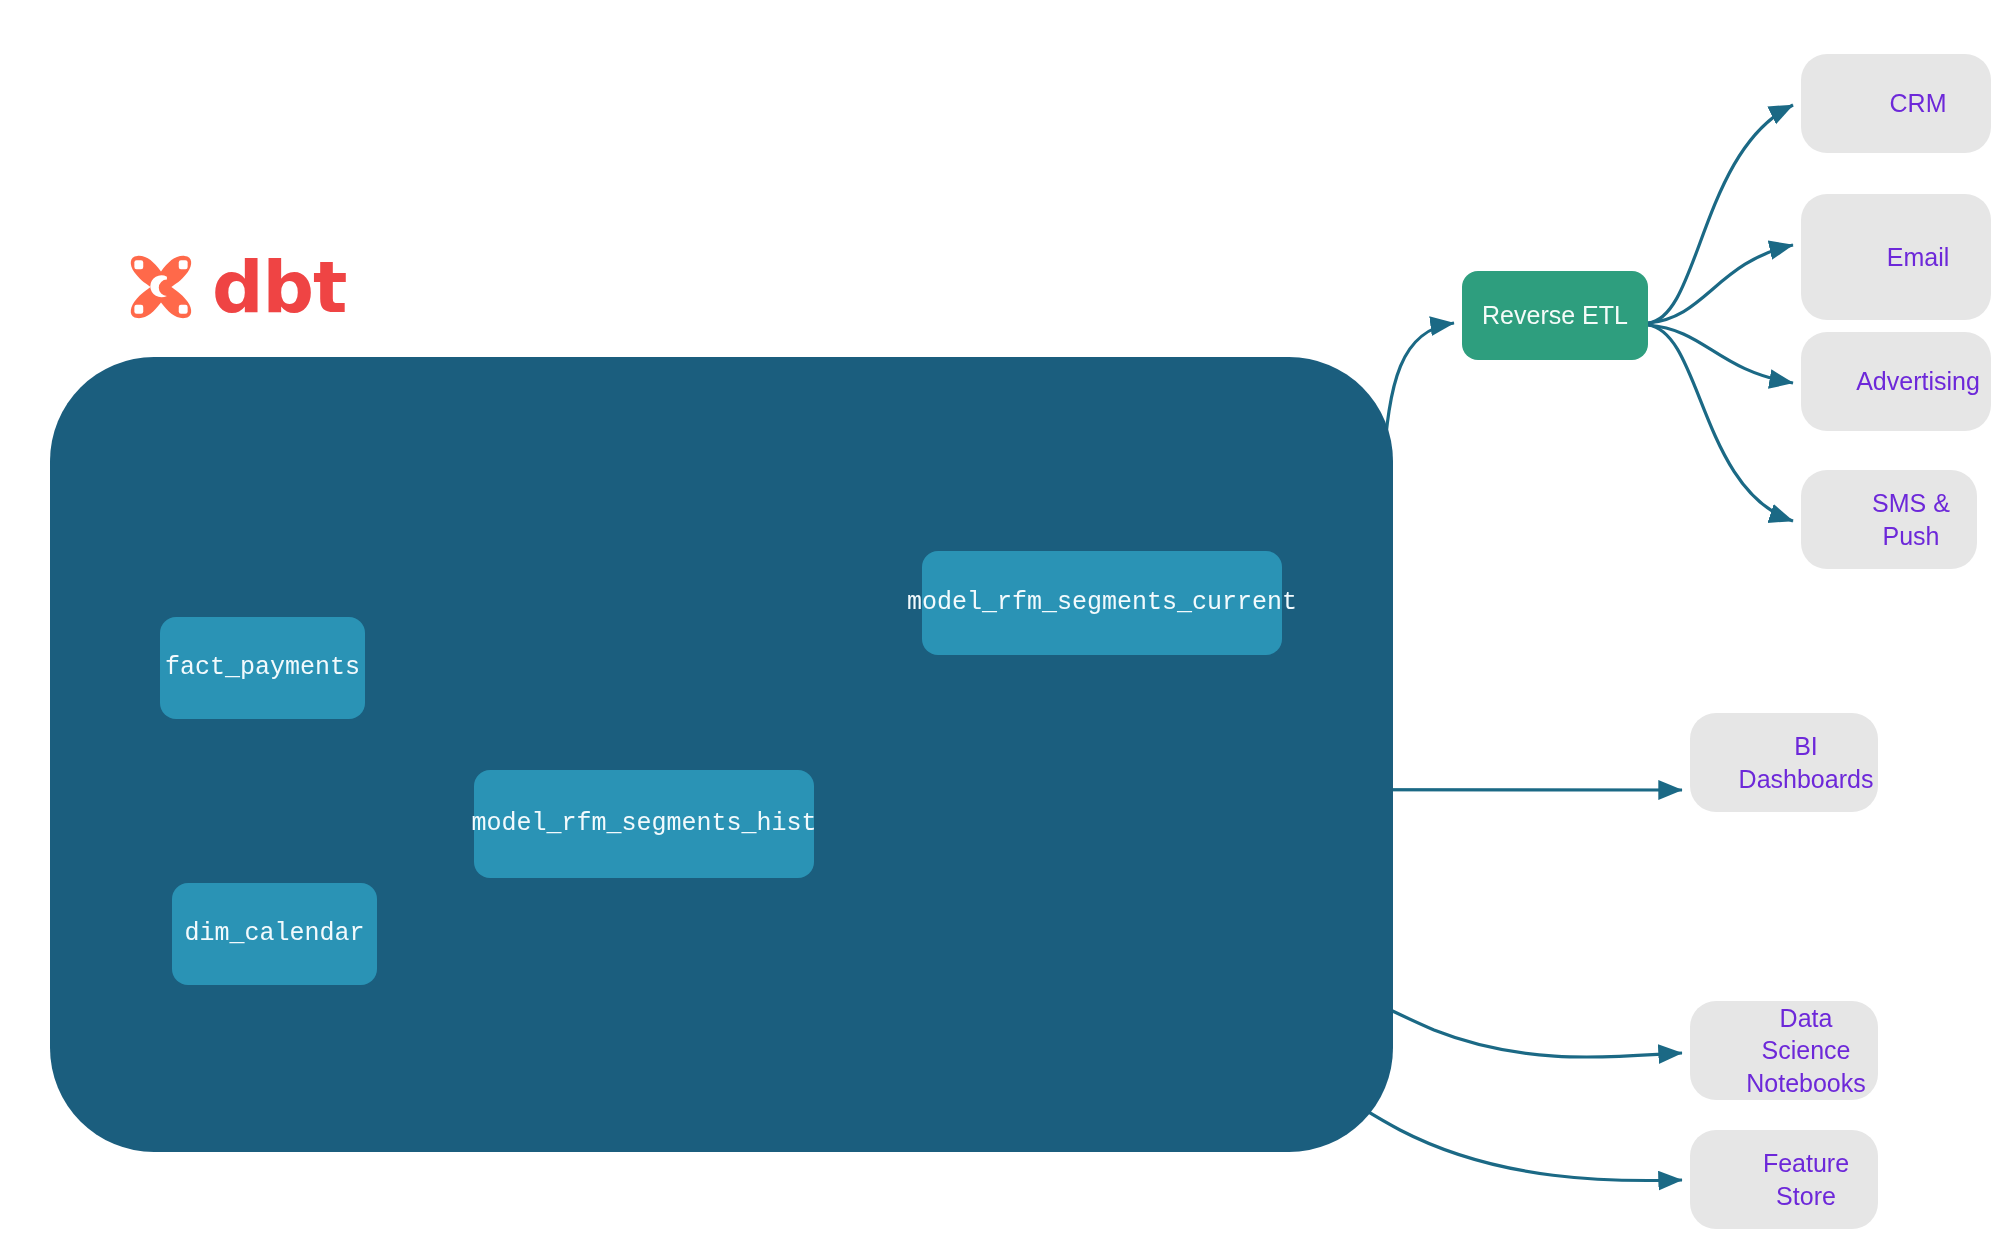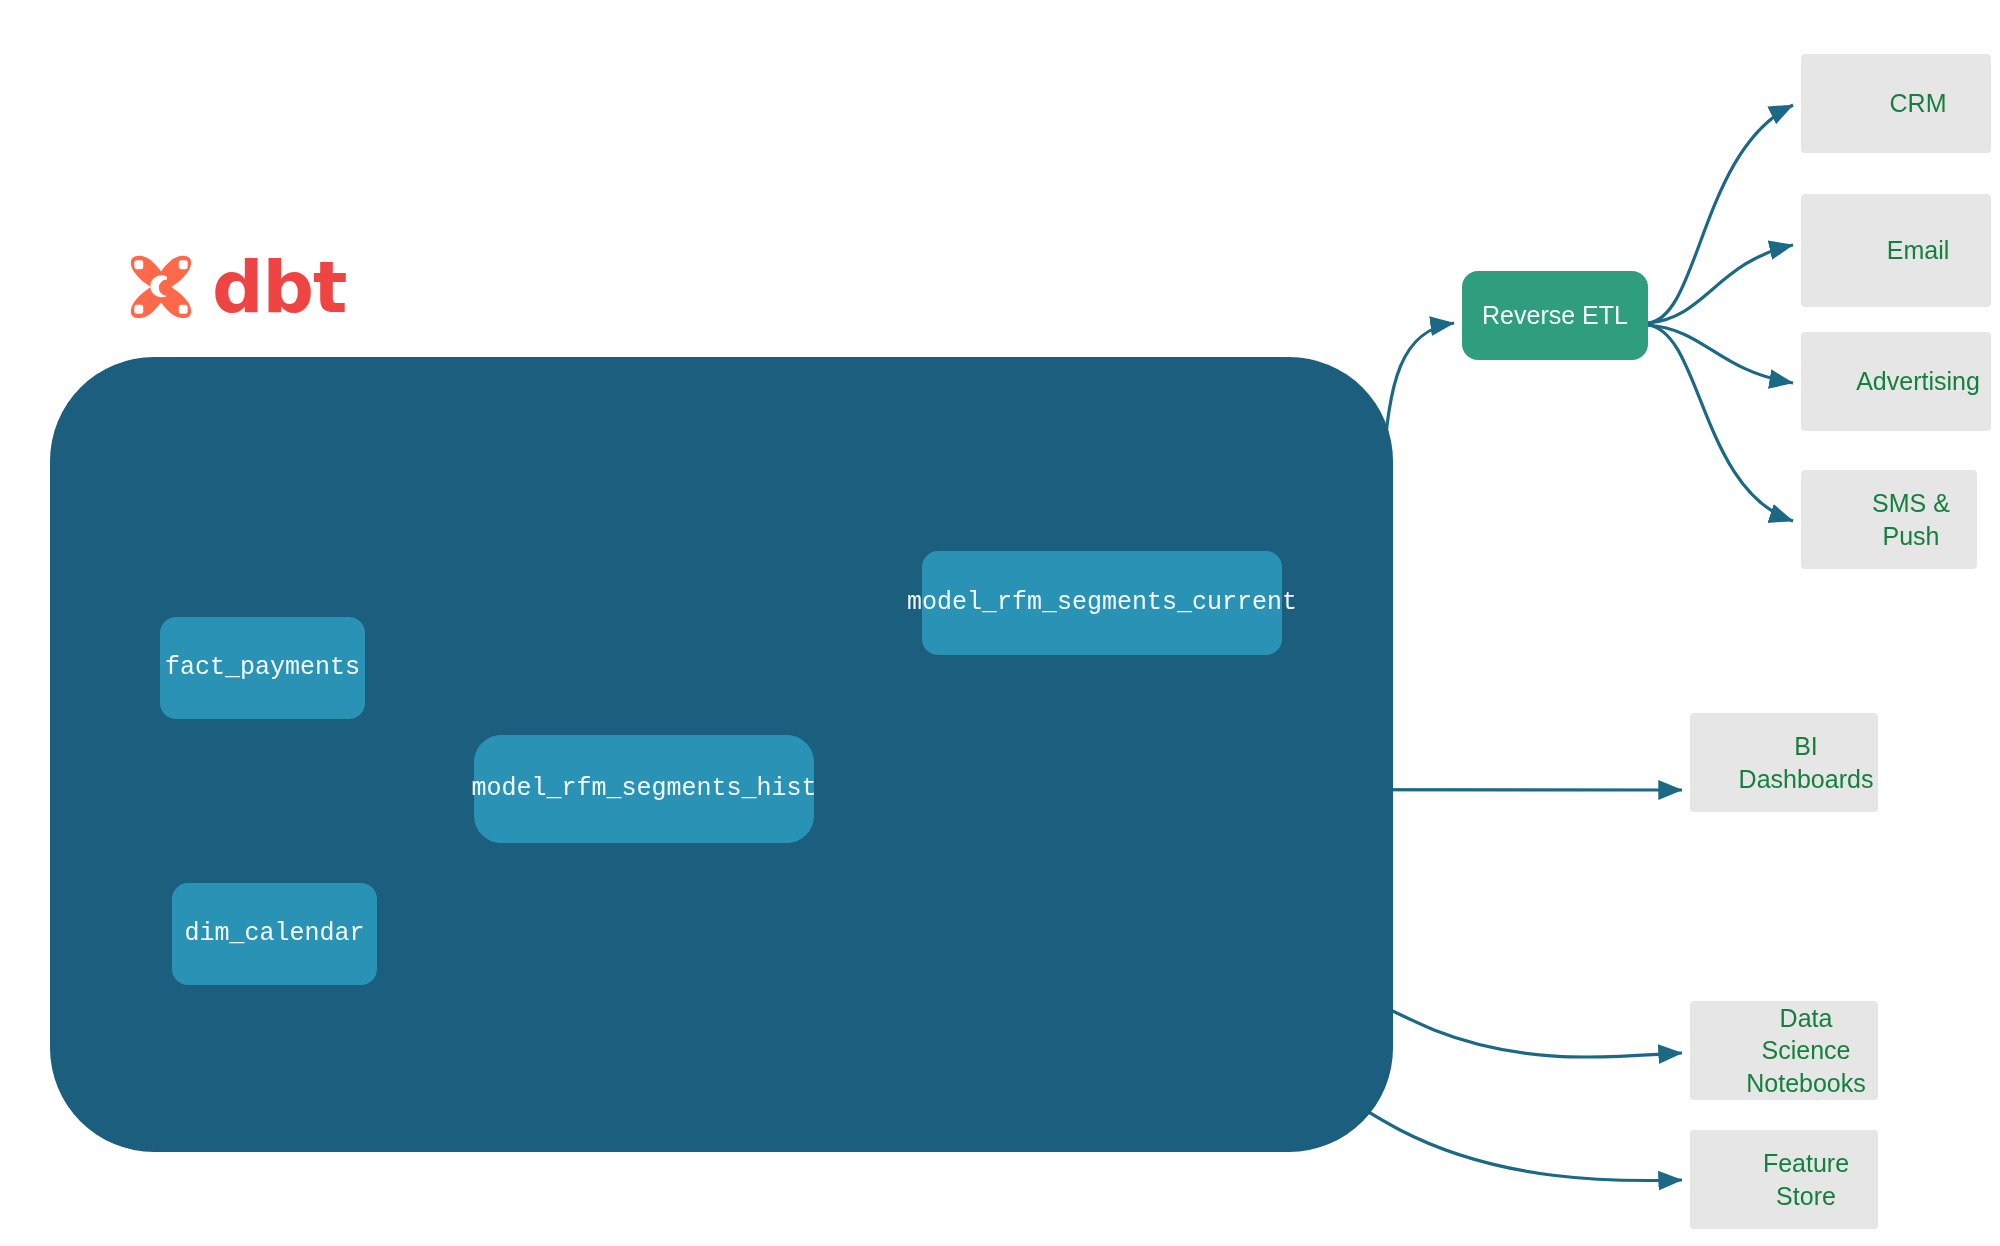--- a/index.html
+++ b/index.html
@@ -77,35 +77,35 @@
     font-family: Liberation Mono, monospace;
   }
   .node-reverse-etl {
     background: #2e9e7e;
     color: #f4fbf8;
     font-size: 25px;
     border-radius: 16px;
   }
   .node-dest {
     background: #e6e6e6;
-    color: #15803d;
+    color: #6d28d9;
     font-size: 25px;
-    border-radius: 4px;
+    border-radius: 26px;
     padding-left: 44px;
   }
 
   
   .n-fact-payments      { left: 160px;  top: 617px;  width: 205px; height: 102px; }
   .n-dim-calendar       { left: 172px;  top: 859px;  width: 205px; height: 102px; margin-top: 24px; }
-  .n-hist               { left: 474px;  top: 735px;  width: 340px; height: 108px; border-radius: 27px; }
+  .n-hist               { left: 474px;  top: 770px;  width: 340px; height: 108px; }
   .n-current            { left: 922px;  top: 551px;  width: 360px; height: 104px; }
   .n-reverse-etl        { left: 1462px; top: 271px;  width: 186px; height: 89px; }
 
   .n-crm                { left: 1801px; top: 54px;   width: 190px; height: 99px; }
-  .n-email              { left: 1801px; top: 194px;  width: 190px; height: 113px; }
+  .n-email              { left: 1801px; top: 194px;  width: 190px; height: 126px; }
   .n-advertising        { left: 1801px; top: 332px;  width: 190px; height: 99px; }
   .n-sms-push           { left: 1801px; top: 470px;  width: 176px; height: 99px; text-align: center; }
 
   .n-bi-dashboards      { left: 1690px; top: 713px;  width: 188px; height: 99px; }
   .n-ds-notebooks       { left: 1690px; top: 1001px; width: 188px; height: 99px; }
   .n-feature-store      { left: 1690px; top: 1130px; width: 188px; height: 99px; }
 </style>
 </head>
 <body>
 

